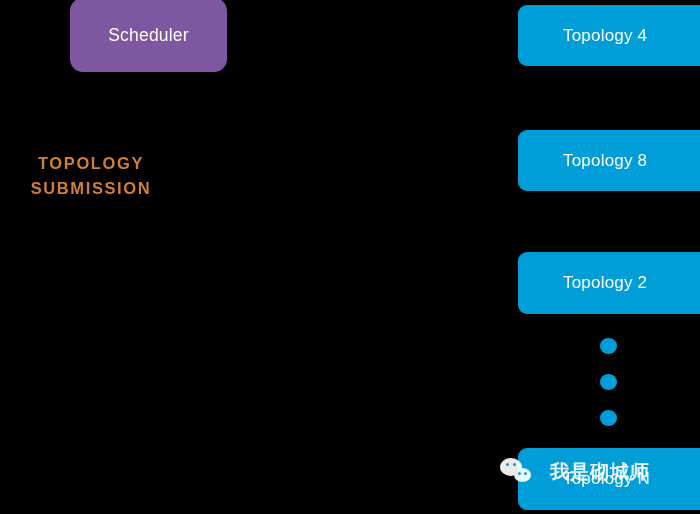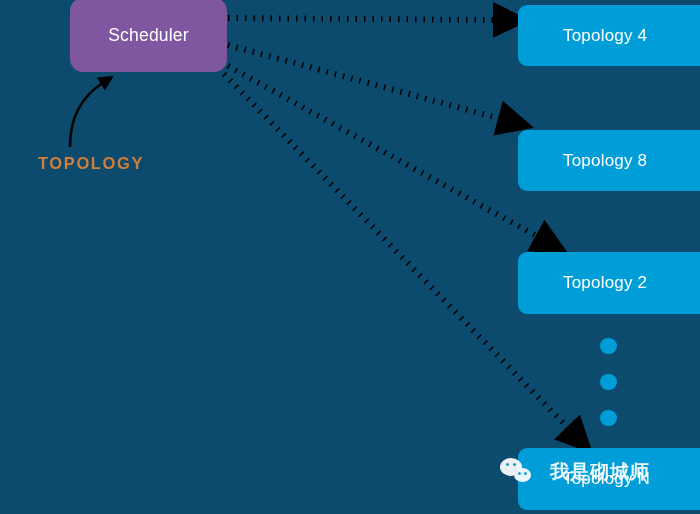--- a/index.html
+++ b/index.html
@@ -10,21 +10,21 @@
     width: 700px;
     height: 514px;
     background: #ffffff;
     font-family: "Liberation Sans", sans-serif;
     overflow: hidden;
   }
   #canvas {
     position: relative;
     width: 700px;
     height: 514px;
-    background: #0c4a6e;
+    background: #000000;
   }
   svg.layer {
     position: absolute;
     left: 0;
     top: 0;
     width: 700px;
     height: 514px;
     overflow: visible;
   }
   .node {
@@ -186,20 +186,21 @@
   </div>
 
   <div class="dot-col">
     <div class="bigdot d1"></div>
     <div class="bigdot d2"></div>
     <div class="bigdot d3"></div>
   </div>
 
   <div class="label-submission">
     <span class="label-line">TOPOLOGY</span>
+    <span class="label-line">SUBMISSION</span>
   </div>
 
   <div class="watermark">
     <div class="wm-logo">
       <div class="wm-bubble wm-b1"></div>
       <div class="wm-eye" style="left:6px;  top:5px;"></div>
       <div class="wm-eye" style="left:13px; top:5px;"></div>
       <div class="wm-bubble wm-b2"></div>
       <div class="wm-eye" style="left:18px; top:14px;"></div>
       <div class="wm-eye" style="left:24px; top:14px;"></div>

